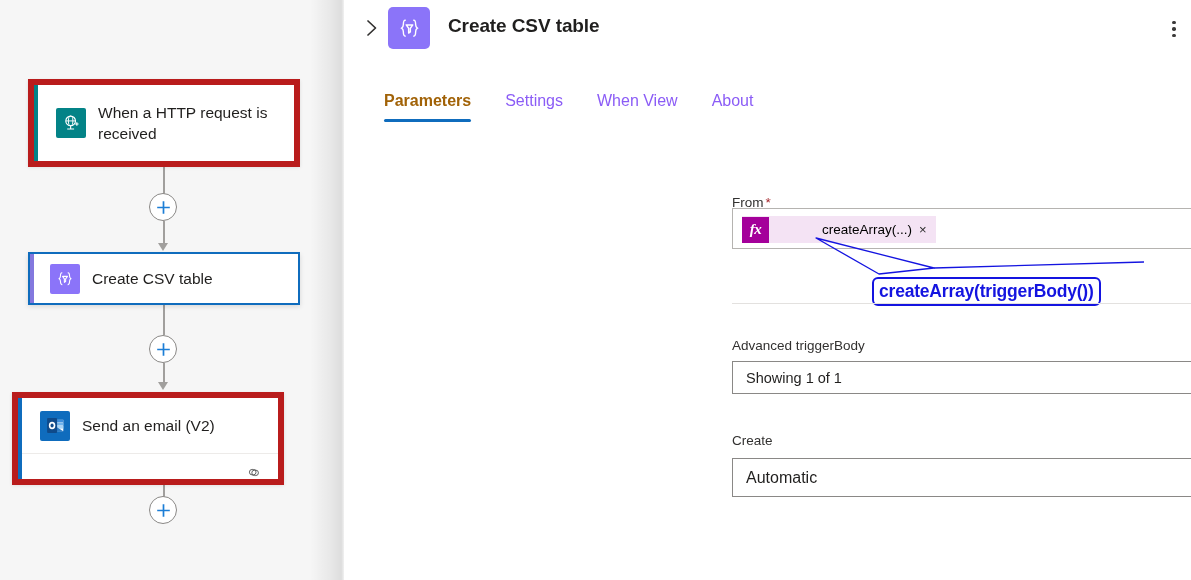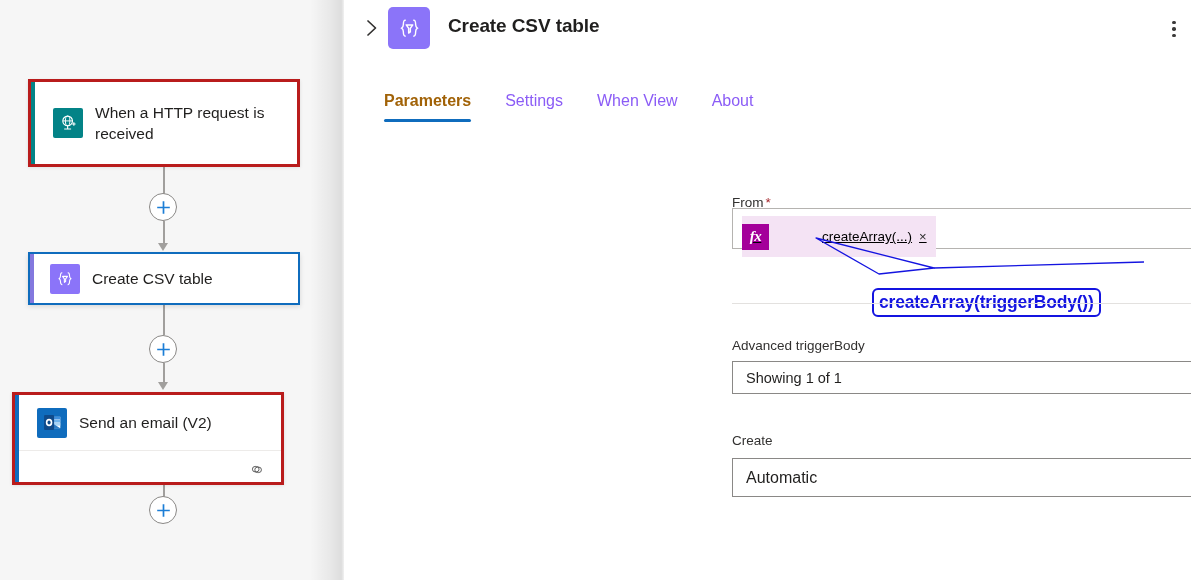--- a/index.html
+++ b/index.html
@@ -20,21 +20,21 @@
   }
   #canvas-shadow {
     position: absolute; left: 310px; top: 0; width: 34px; height: 580px;
     background: linear-gradient(to right, rgba(0,0,0,0) 0%, rgba(0,0,0,0.055) 58%, rgba(0,0,0,0.10) 92%, rgba(0,0,0,0.02) 100%);
     pointer-events: none;
   }
 
   .node {
     position: absolute;
     background: #ffffff;
-    border: 3px solid #b91c1c;
+    border: 6px solid #b91c1c;
     box-shadow: 0 1.2px 3.6px rgba(0,0,0,0.10), 0 0.3px 0.9px rgba(0,0,0,0.07);
   }
   .node .accent {
     position: absolute; left: 0; top: 0; bottom: 0; width: 4px;
   }
   .node-head {
     display: flex; align-items: center; height: 100%;
     padding-left: 22px; padding-right: 12px;
   }
   .node-icon {
@@ -131,43 +131,43 @@
     font-family: "Liberation Sans", sans-serif;
   }
   .req-star { color: #a4262c; margin-left: 2px; }
 
   #from-label { left: 388px; top: 183px; margin-top: 12px; }
   #from-box {
     position: absolute; left: 388px; top: 208px; width: 765px; height: 41px;
     border: 1px solid #b5b3b0; background: #fff;
   }
   #token {
-    position: absolute; left: 9px; top: 7px; height: 41px;
-    display: flex; align-items: center; background: #f4e3f4; text-decoration: underline;
+    position: absolute; left: 9px; top: 7px; height: 27px;
+    display: flex; align-items: center; background: #f4e3f4;
   }
   #token-fx {
     width: 27px; height: 26px; background: #a4009a; color: #fff;
     display: flex; align-items: center; justify-content: center;
     font-family: "Liberation Serif", serif; font-style: italic;
     font-size: 15px; font-weight: 700; letter-spacing: -0.4px;
   }
   #token-text {
     padding: 0 7px 0 21px; font-size: 13.5px; color: #000000;
     font-family: "Liberation Sans", sans-serif;
     margin-left: 32px;
   }
   #token-x {
     padding-right: 9px; font-size: 13px; color: #2b2b2b; cursor: pointer;
     line-height: 1;
   }
 
   
   #annot-svg { position: absolute; left: 470px; top: 236px; pointer-events: none; }
   #annot-box {
-    position: absolute; left: 528px; top: 288px; height: 29px;
+    position: absolute; left: 528px; top: 277px; height: 29px;
     border: 2px solid #1414e0; border-radius: 6px; background: #ffffff;
     display: flex; align-items: center; padding: 0 5px;
   }
   #annot-text {
     font-size: 17.5px; color: #1414e0; font-weight: 600;
     font-family: "Liberation Sans", sans-serif; letter-spacing: -0.2px;
     white-space: nowrap;
   }
 
   #divider-1 {

